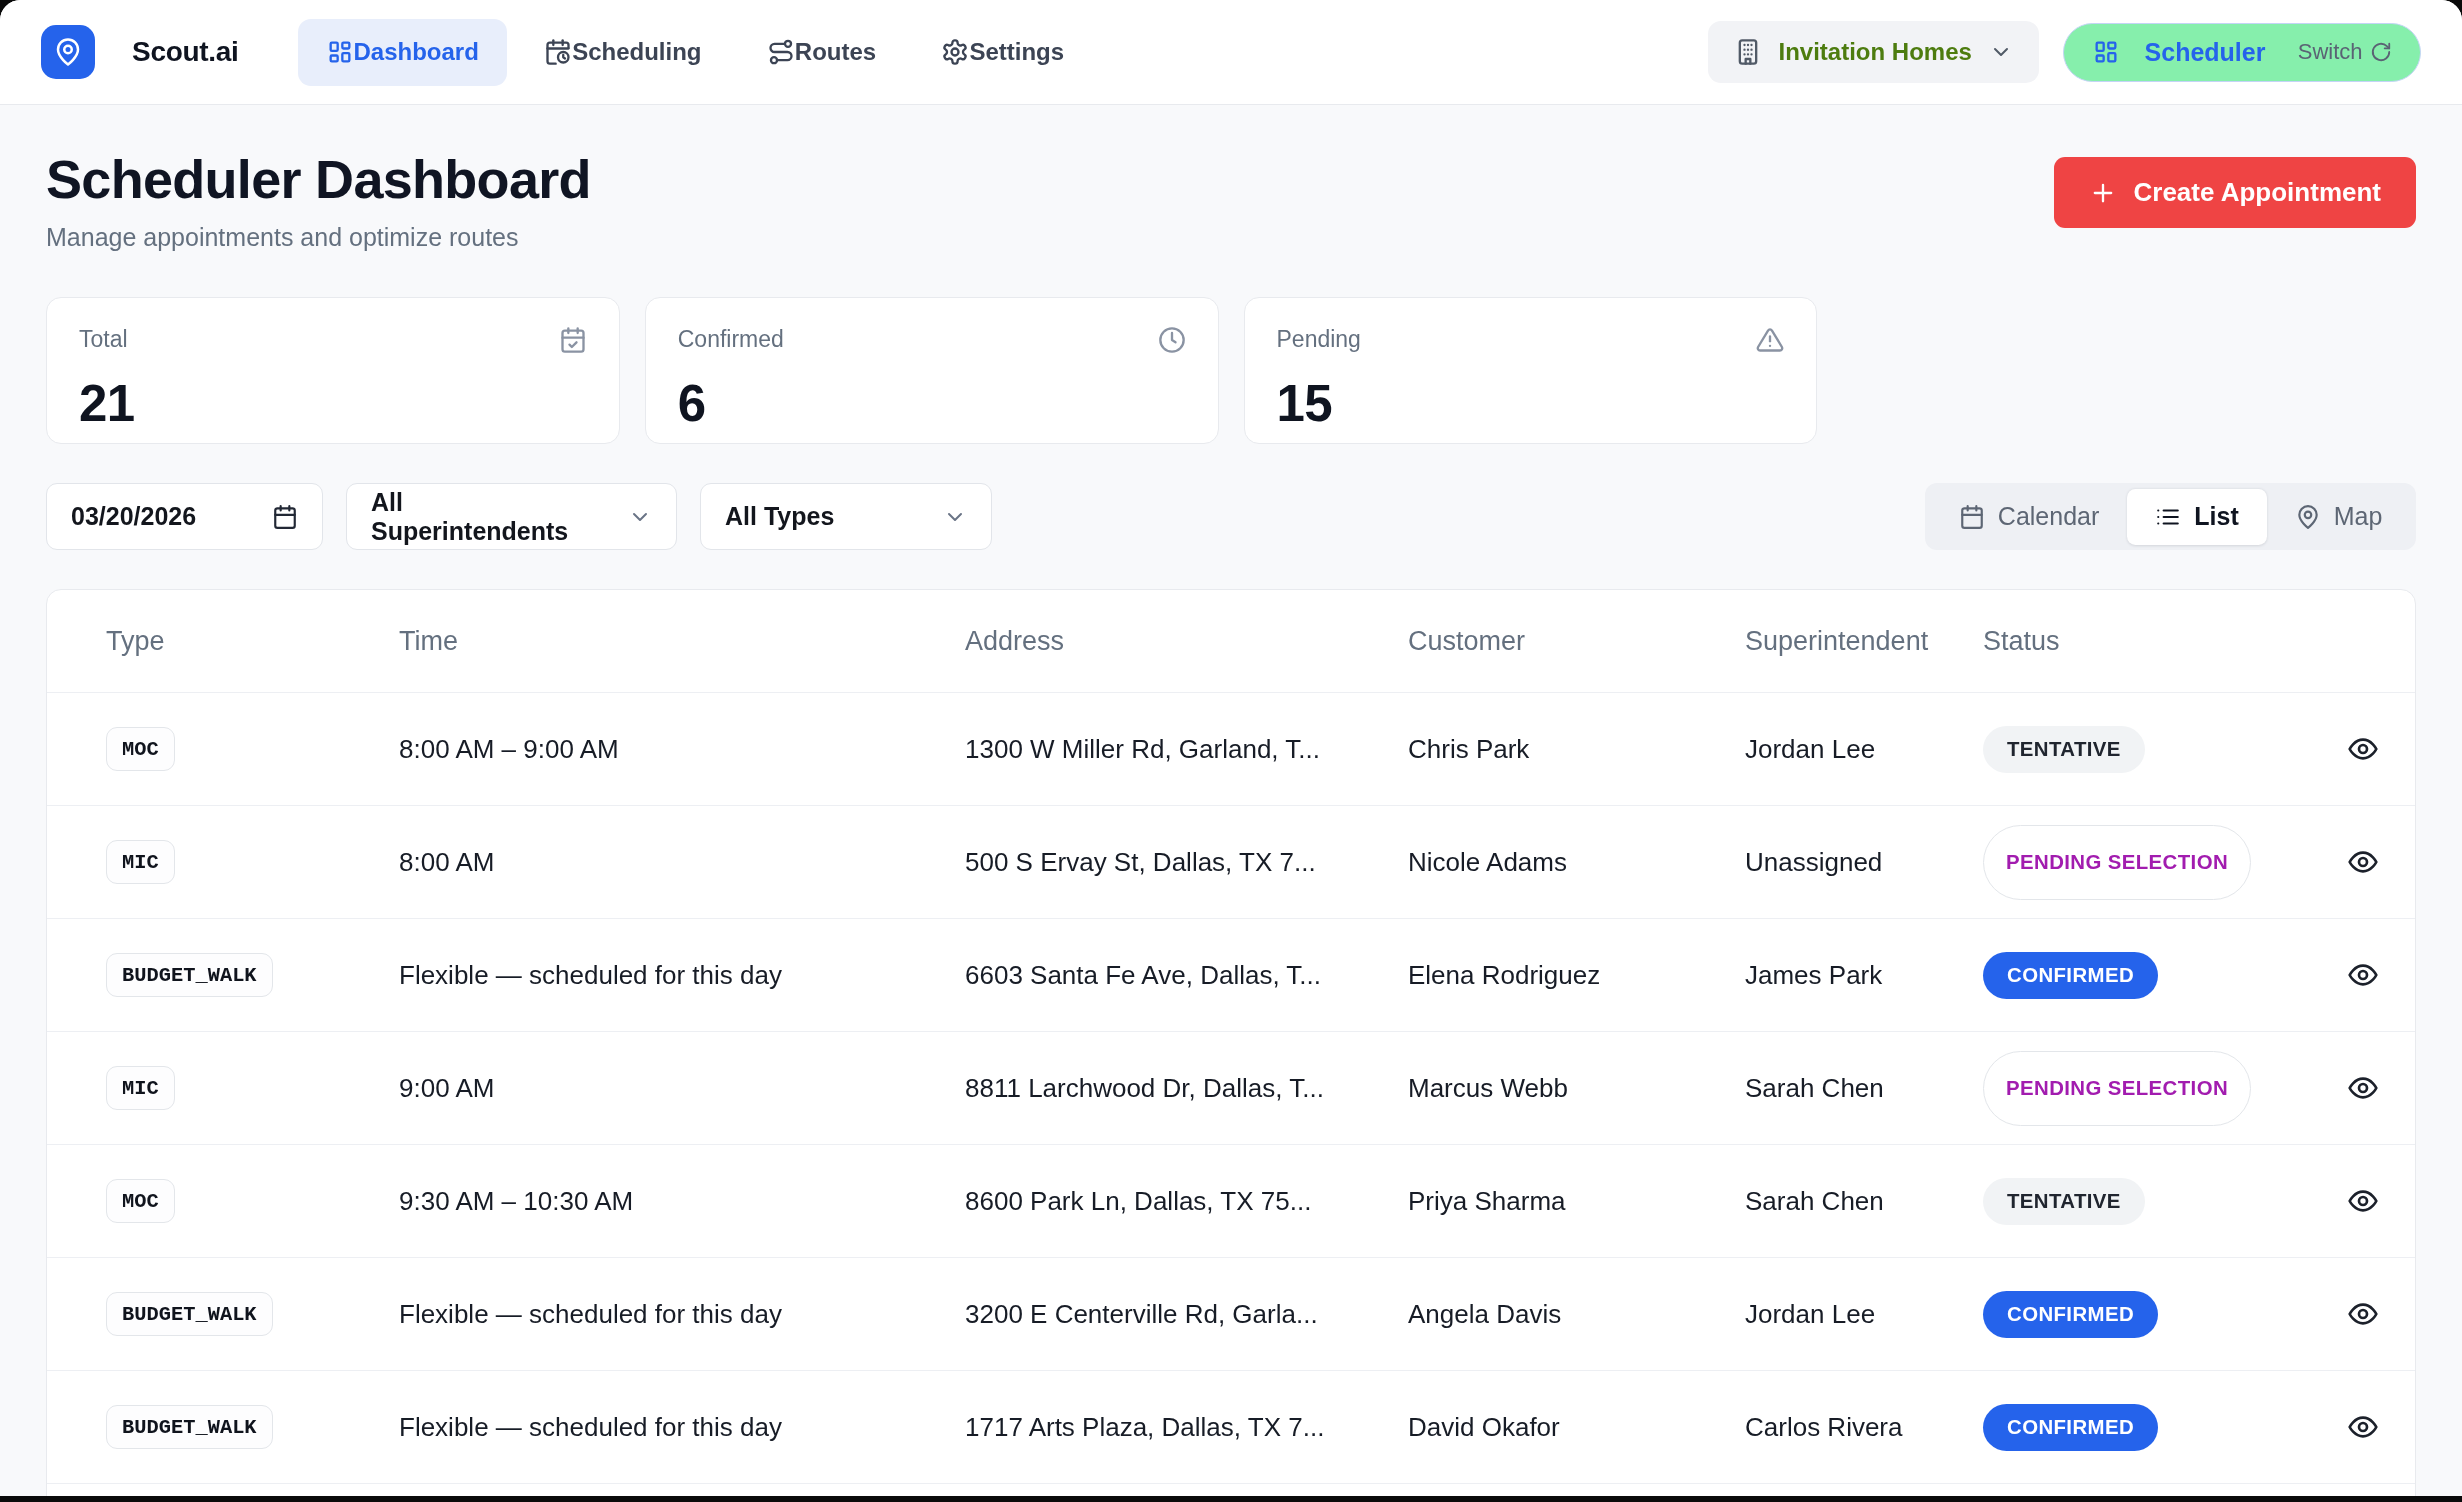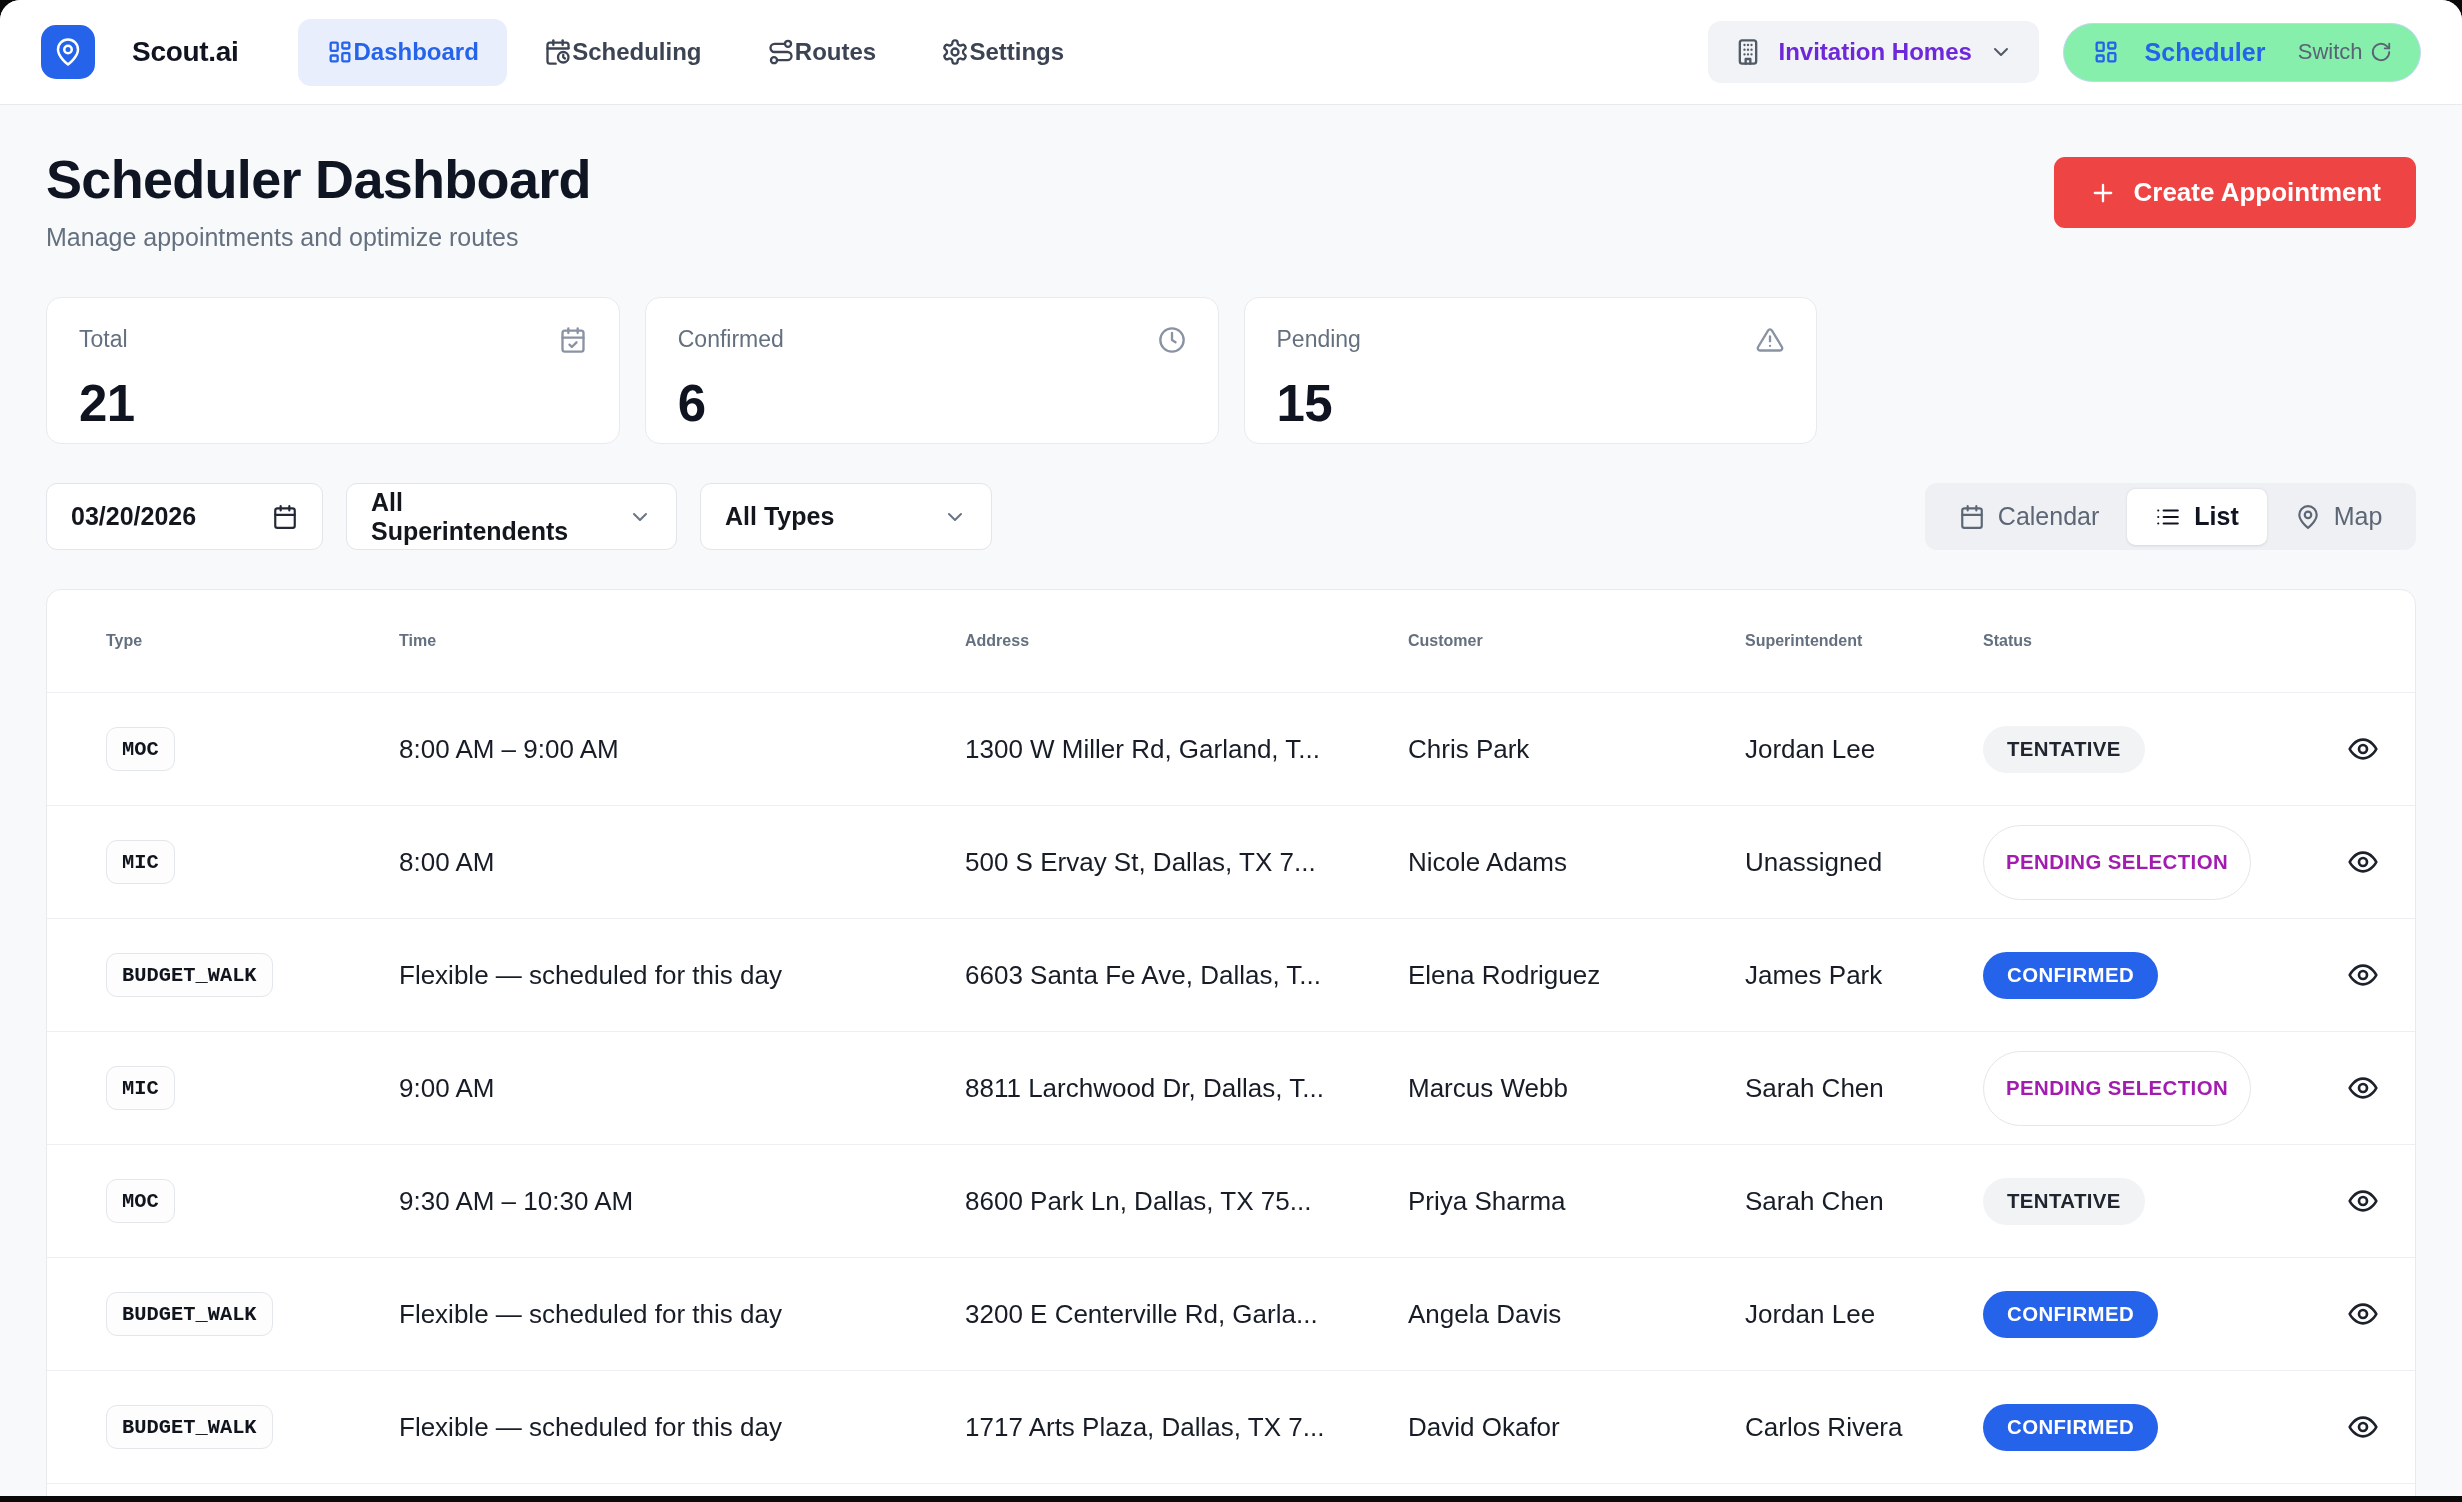--- a/index.html
+++ b/index.html
@@ -14,21 +14,21 @@
             display:flex; align-items:center; padding:0 41px; }
   .logo-box { width:54px; height:54px; border-radius:15px; background:#2563eb;
               display:flex; align-items:center; justify-content:center; }
   .brand { font-size:28px; font-weight:700; color:#0f1420; margin-left:37px; letter-spacing:-0.3px; }
   .nav { display:flex; align-items:center; gap:9.3px; margin-left:59px; }
   .nav-item { display:flex; align-items:flex-end; gap:0; padding:19.5px 28px; border-radius:13px;
               font-size:24px; font-weight:600; color:#3c4454; cursor:pointer; }
   .nav-item.active { background:#e8eefb; color:#2563eb; }
   .top-right { margin-left:auto; display:flex; align-items:center; gap:24px; }
   .org-btn { display:flex; align-items:center; gap:16.7px; background:#f2f3f6; border-radius:13px;
-             padding:16.7px 26px; font-size:24px; font-weight:600; color:#6d28d9; cursor:pointer; }
+             padding:16.7px 26px; font-size:24px; font-weight:600; color:#4d7c0f; cursor:pointer; }
   .role-pill { display:flex; align-items:center; gap:25px; background:#86efac;
                border:1.9px solid #c4d4f6; border-radius:928px; padding:14px 28px; cursor:pointer; }
   .role-pill .role { font-size:25px; font-weight:700; color:#2563eb; }
   .role-pill .switch { font-size:22px; font-weight:500; color:#5a6374; display:flex; align-items:center; gap:7.4px; margin-left:7.4px; }
 
   
   .main { padding:0 46px; }
   .page-head { margin-top:43px; display:flex; align-items:flex-start; justify-content:space-between; }
   .page-title { font-size:54px; font-weight:700; color:#101523; letter-spacing:-0.7px; }
   .page-sub { margin-top:13px; font-size:25px; color:#64707f; }
@@ -58,21 +58,21 @@
   .view-toggle { background:#eef0f4; border-radius:12px; padding:5.6px; display:flex; align-items:center; height:67px; }
   .seg { display:flex; align-items:center; gap:13px; padding:0 28px; height:56px; border-radius:8.4px;
          font-size:25px; font-weight:500; color:#5c московcurrent; color:#5c London; color:#5d6674; cursor:pointer; }
   .seg.active { background:#fff; color:#0f1420; font-weight:600; box-shadow:0 0.9px 2.8px rgba(16,24,40,.12); }
 
   
   .table-card { margin-top:39px; background:#fff; border:0.9px solid #e8eaee; border-radius:15px;
                 overflow:hidden; height:1114px; }
   .thead, .trow { display:grid; grid-template-columns:293px 566px 443px 337px 238px 334px 1fr;
                   align-items:center; padding-left:59px; padding-right:32px; }
-  .thead { height:102px; font-size:16px; font-weight:700; color:#64707f; }
+  .thead { height:102px; font-size:27px; font-weight:400; color:#64707f; }
   .trow { height:113px; border-top:0.9px solid #edeff3; font-size:26px; color:#171c26; }
   .type-badge { display:inline-block; font-family:"Liberation Mono", monospace; font-size:20.4px; font-weight:700;
                 color:#10141d; border:1.9px solid #e3e6ea; background:#fdfdfe; border-radius:11px; padding:9.3px 15px; }
   .status-badge { display:inline-block; font-size:20.4px; font-weight:700; letter-spacing:0.4px;
                   border-radius:928px; padding:12px 24px; white-space:nowrap; }
   .status-badge.tentative { background:#f1f3f5; color:#20252f; }
   .status-badge.pending { background:#fff; border:1.9px solid #e3e6ea; color:#a21caf; padding:25px 22px; }
   .status-badge.confirmed { background:#2563eb; color:#fff; }
   .eye-cell { display:flex; justify-content:flex-end; }
   .eye-btn { background:none; border:none; cursor:pointer; color:#1c212b; padding:3.7px; }

